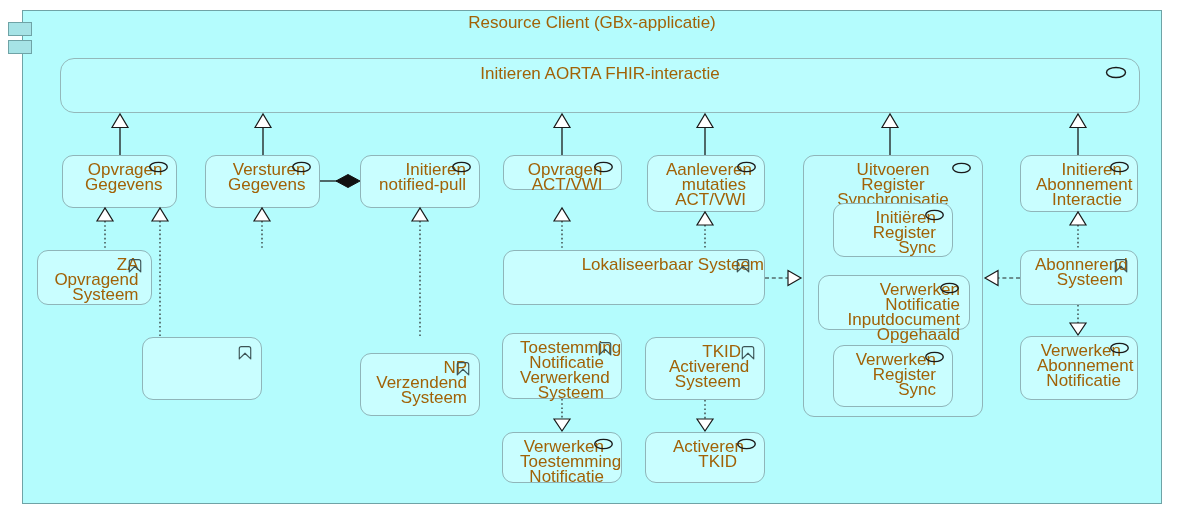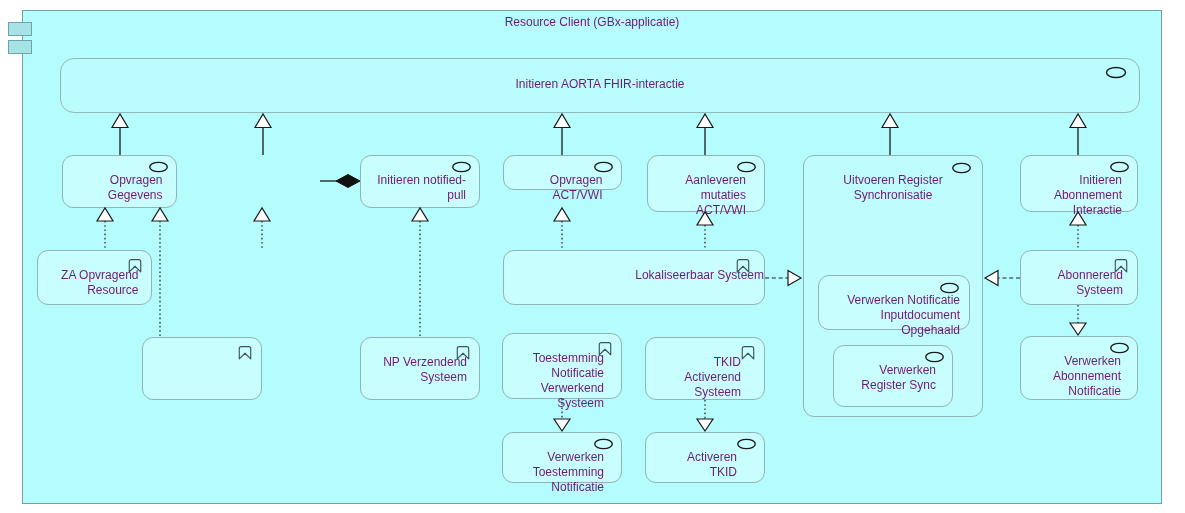--- a/index.html
+++ b/index.html
@@ -1,19 +1,19 @@
 <!DOCTYPE html>
 <html><head>
 <meta charset="utf-8">
 <style>
   html,body{margin:0;padding:0;background:#fff;}
   #canvas{
     position:relative;width:1185px;height:513px;
     font-family:"Liberation Sans","DejaVu Sans",sans-serif;
-    font-size:12px;line-height:15px;color:#701a75;overflow:hidden;
+    font-size:17px;line-height:15px;color:#a16207;overflow:hidden;
   }
   .container{
     position:absolute;left:22px;top:10px;width:1140px;height:494px;
     background:#b4fcfd;border:1.6px solid #6fa3a6;box-sizing:border-box;
   }
   .comp-tab{
     position:absolute;width:24px;height:14px;background:#a6e3e6;
     border:1.6px solid #6fa3a6;box-sizing:border-box;z-index:5;
   }
   .ctitle{
@@ -27,21 +27,21 @@
   .node{
     position:absolute;background:#c9feff;border:1.2px solid #8fb5b9;
     border-radius:11px;box-sizing:border-box;text-align:right;
     padding-top:5px;z-index:3;
   }
   .group{
     position:absolute;background:#bffcfe;border:1.2px solid #8fb5b9;
     border-radius:11px;box-sizing:border-box;text-align:center;
     padding-top:5px;z-index:2;
   }
-  .lbl{display:block;margin:12px auto;}
+  .lbl{display:block;margin:1px auto;}
   .icon{position:absolute;top:5px;right:7px;line-height:0;}
   svg.edges{position:absolute;left:0;top:0;z-index:4;pointer-events:none;}
   .solid{stroke:#1a1a1a;stroke-width:1.3;}
   .dot{stroke:#222;stroke-width:1.2;stroke-dasharray:1.6 2.6;}
   .dash{stroke:#222;stroke-width:1.2;stroke-dasharray:4 2.8;}
   .tri{fill:#fff;stroke:#1a1a1a;stroke-width:1.2;stroke-linejoin:miter;}
   .diam{fill:#111;stroke:#111;}
 </style>
 </head>
 <body>
@@ -62,20 +62,26 @@
     </span>
   </div>
 
   <div class="node" style="left:62px;top:155px;width:115px;height:53px">
     <span class="lbl" style="max-width:86px">Opvragen Gegevens</span>
     <span class="icon"><svg width="21" height="12" viewBox="0 0 22 13">
           <ellipse cx="11" cy="6.5" rx="9.5" ry="5" fill="none" stroke="#1a1a1a" stroke-width="1.5"></ellipse>
         </svg></span>
   </div>
 
+  <div class="node" style="left:205px;top:155px;width:115px;height:53px">
+    <span class="lbl" style="max-width:86px">Versturen Gegevens</span>
+    <span class="icon"><svg width="21" height="12" viewBox="0 0 22 13">
+          <ellipse cx="11" cy="6.5" rx="9.5" ry="5" fill="none" stroke="#1a1a1a" stroke-width="1.5"></ellipse>
+        </svg></span>
+  </div>
 
   <div class="node" style="left:360px;top:155px;width:120px;height:53px">
     <span class="lbl" style="max-width:92px">Initieren notified-pull</span>
     <span class="icon"><svg width="21" height="12" viewBox="0 0 22 13">
           <ellipse cx="11" cy="6.5" rx="9.5" ry="5" fill="none" stroke="#1a1a1a" stroke-width="1.5"></ellipse>
         </svg></span>
   </div>
 
   <div class="node" style="left:503px;top:155px;width:119px;height:35px">
     <span class="lbl" style="max-width:80px">Opvragen ACT/VWI</span>
@@ -91,20 +97,26 @@
         </svg></span>
   </div>
 
   <div class="group" style="left:803px;top:155px;width:180px;height:262px">
     <span class="lbl" style="max-width:132px">Uitvoeren Register Synchronisatie</span>
     <span class="icon" style="right:10px;top:6px"><svg width="21" height="12" viewBox="0 0 22 13">
           <ellipse cx="11" cy="6.5" rx="9.5" ry="5" fill="none" stroke="#1a1a1a" stroke-width="1.5"></ellipse>
         </svg></span>
   </div>
 
+  <div class="node" style="left:833px;top:203px;width:120px;height:54px">
+    <span class="lbl" style="max-width:86px">Initiëren Register Sync</span>
+    <span class="icon"><svg width="21" height="12" viewBox="0 0 22 13">
+          <ellipse cx="11" cy="6.5" rx="9.5" ry="5" fill="none" stroke="#1a1a1a" stroke-width="1.5"></ellipse>
+        </svg></span>
+  </div>
 
   <div class="node" style="left:818px;top:275px;width:152px;height:55px">
     <span class="lbl" style="max-width:132px">Verwerken Notificatie Inputdocument Opgehaald</span>
     <span class="icon" style="top:6px;right:9px"><svg width="21" height="12" viewBox="0 0 22 13">
           <ellipse cx="11" cy="6.5" rx="9.5" ry="5" fill="none" stroke="#1a1a1a" stroke-width="1.5"></ellipse>
         </svg></span>
   </div>
 
   <div class="node" style="left:833px;top:345px;width:120px;height:62px">
     <span class="lbl" style="max-width:86px">Verwerken Register Sync</span>
@@ -114,21 +126,21 @@
   </div>
 
   <div class="node" style="left:1020px;top:155px;width:118px;height:57px">
     <span class="lbl" style="max-width:86px">Initieren Abonnement Interactie</span>
     <span class="icon"><svg width="21" height="12" viewBox="0 0 22 13">
           <ellipse cx="11" cy="6.5" rx="9.5" ry="5" fill="none" stroke="#1a1a1a" stroke-width="1.5"></ellipse>
         </svg></span>
   </div>
 
   <div class="node" style="left:37px;top:250px;width:115px;height:55px">
-    <span class="lbl" style="max-width:88px">ZA Opvragend Resource</span>
+    <span class="lbl" style="max-width:88px">ZA Opvragend Systeem</span>
     <span class="icon"><svg width="18" height="18" viewBox="0 0 22 22">
           <path d="M4 19.5 V7 Q4 4.5 6.5 4.5 H15.5 Q18 4.5 18 7 V19.5 L11 12.5 Z" fill="none" stroke="#3d5456" stroke-width="1.4" stroke-linejoin="round"></path>
         </svg></span>
   </div>
 
 
   <div class="node" style="left:503px;top:250px;width:262px;height:55px">
     <span class="lbl">Lokaliseerbaar Systeem</span>
     <span class="icon" style="right:12px"><svg width="18" height="18" viewBox="0 0 22 22">
           <path d="M4 19.5 V7 Q4 4.5 6.5 4.5 H15.5 Q18 4.5 18 7 V19.5 L11 12.5 Z" fill="none" stroke="#3d5456" stroke-width="1.4" stroke-linejoin="round"></path>
@@ -141,21 +153,21 @@
           <path d="M4 19.5 V7 Q4 4.5 6.5 4.5 H15.5 Q18 4.5 18 7 V19.5 L11 12.5 Z" fill="none" stroke="#3d5456" stroke-width="1.4" stroke-linejoin="round"></path>
         </svg></span>
   </div>
 
   <div class="node" style="left:142px;top:337px;width:120px;height:63px">
     <span class="icon"><svg width="18" height="18" viewBox="0 0 22 22">
           <path d="M4 19.5 V7 Q4 4.5 6.5 4.5 H15.5 Q18 4.5 18 7 V19.5 L11 12.5 Z" fill="none" stroke="#3d5456" stroke-width="1.4" stroke-linejoin="round"></path>
         </svg></span>
   </div>
 
-  <div class="node" style="left:360px;top:337px;width:120px;height:63px">
+  <div class="node" style="left:360px;top:353px;width:120px;height:63px">
     <span class="lbl" style="max-width:94px">NP Verzendend Systeem</span>
     <span class="icon"><svg width="18" height="18" viewBox="0 0 22 22">
           <path d="M4 19.5 V7 Q4 4.5 6.5 4.5 H15.5 Q18 4.5 18 7 V19.5 L11 12.5 Z" fill="none" stroke="#3d5456" stroke-width="1.4" stroke-linejoin="round"></path>
         </svg></span>
   </div>
 
   <div class="node" style="left:502px;top:333px;width:120px;height:66px">
     <span class="lbl" style="max-width:84px">Toestemming Notificatie Verwerkend Systeem</span>
     <span class="icon"><svg width="18" height="18" viewBox="0 0 22 22">
           <path d="M4 19.5 V7 Q4 4.5 6.5 4.5 H15.5 Q18 4.5 18 7 V19.5 L11 12.5 Z" fill="none" stroke="#3d5456" stroke-width="1.4" stroke-linejoin="round"></path>

